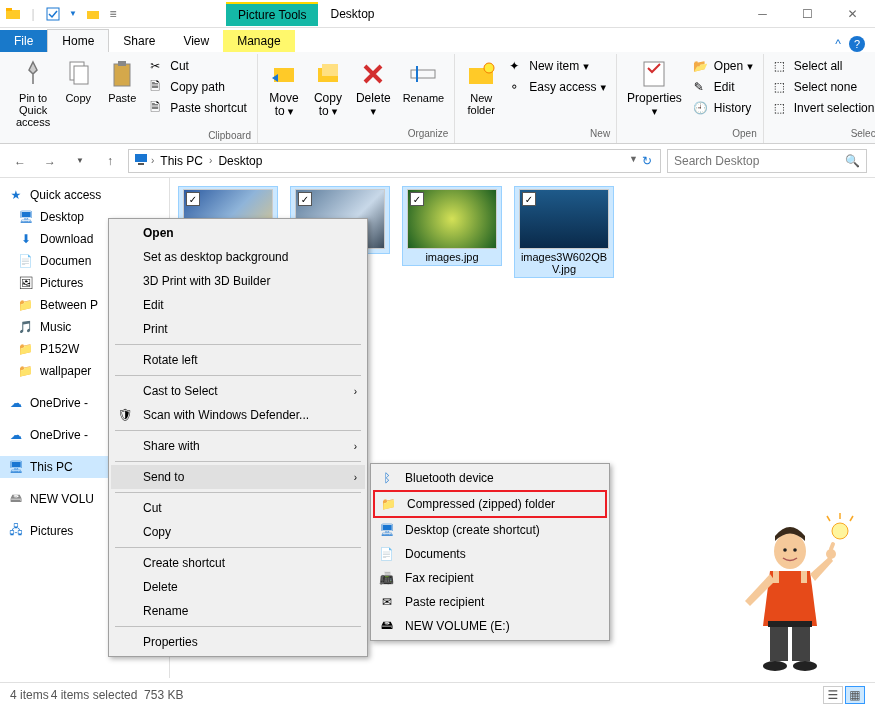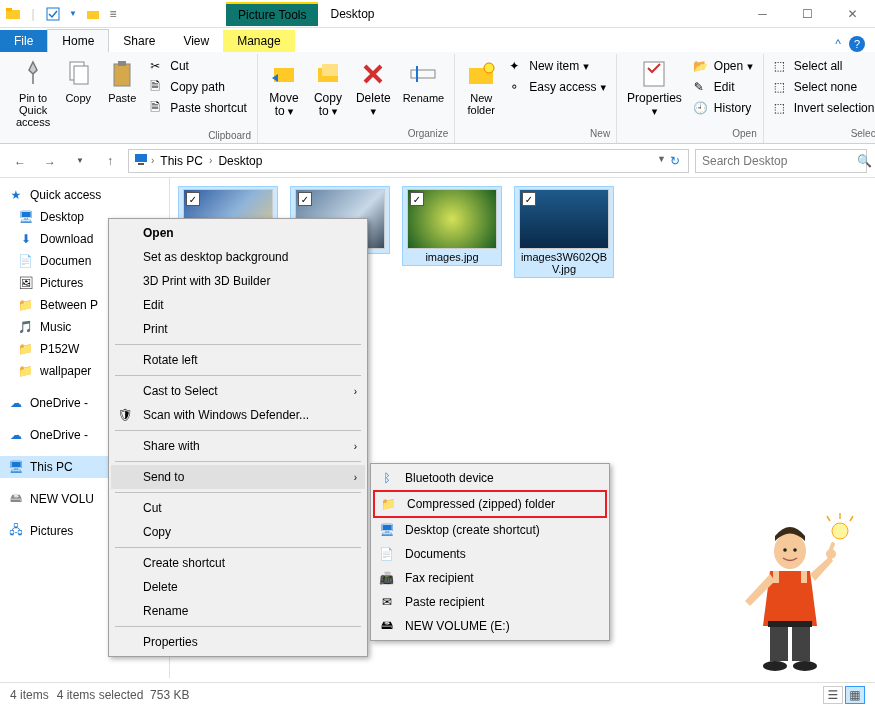--- a/index.html
+++ b/index.html
@@ -2,21 +2,21 @@
 <html><head>
   <meta charset="utf-8">
   <style>
     * { margin: 0; padding: 0; box-sizing: border-box; font-family: 'Segoe UI', Tahoma, sans-serif; font-size: 12px; }
     body { width: 875px; height: 706px; background: #fff; overflow: hidden; position: relative; }
     
     
     .titlebar { height: 28px; background: #fff; display: flex; align-items: center; border-bottom: 1px solid #e0e0e0; }
     .qat { display: flex; gap: 2px; padding: 0 4px; }
     .qat-icon { width: 18px; height: 18px; display: flex; align-items: center; justify-content: center; }
-    .tool-tab { background: #0f766e; padding: 4px 12px; font-size: 11px; margin-left: 100px; border-top: 2px solid #ffd700; }
+    .tool-tab { background: #14b8a6; padding: 4px 12px; font-size: 11px; margin-left: 100px; border-top: 2px solid #ffd700; }
     .window-title { margin-left: 12px; font-size: 12px; }
     .window-controls { margin-left: auto; display: flex; }
     .win-btn { width: 45px; height: 28px; display: flex; align-items: center; justify-content: center; color: #666; cursor: pointer; }
     
     
     .ribbon-tabs { height: 24px; display: flex; align-items: flex-end; background: #fff; padding-left: 0; }
     .ribbon-tab { padding: 4px 14px; font-size: 12px; cursor: pointer; }
     .ribbon-tab.file { background: #1979ca; color: #fff; }
     .ribbon-tab.active { background: #f8f9fa; border: 1px solid #d0d0d0; border-bottom: none; }
     .ribbon-tab.manage { background: #fff86c; }
@@ -34,21 +34,21 @@
     .rb-small { display: flex; align-items: center; gap: 4px; padding: 2px 4px; cursor: pointer; font-size: 11px; white-space: nowrap; }
     .rb-small-icon { width: 16px; height: 16px; display: inline-flex; align-items: center; }
     
     
     .address-bar { height: 34px; display: flex; align-items: center; padding: 0 8px; gap: 6px; border-bottom: 1px solid #e0e0e0; }
     .nav-btn { width: 24px; height: 24px; display: flex; align-items: center; justify-content: center; color: #555; cursor: pointer; }
     .breadcrumb { flex: 1; height: 24px; border: 1px solid #ccc; display: flex; align-items: center; padding: 0 4px; gap: 2px; }
     .bc-item { padding: 0 4px; font-size: 12px; cursor: pointer; }
     .bc-sep { color: #666; font-size: 10px; }
     .bc-refresh { margin-left: auto; display: flex; gap: 4px; padding-right: 4px; }
-    .search-box { width: 172px; height: 24px; border: 1px solid #ccc; display: flex; align-items: center; padding: 0 6px; }
+    .search-box { width: 200px; height: 24px; border: 1px solid #ccc; display: flex; align-items: center; padding: 0 6px; }
     .search-box input { border: none; outline: none; flex: 1; font-size: 12px; color: #888; }
     
     
     .main { display: flex; height: 500px; }
     .sidebar { width: 170px; border-right: 1px solid #e0e0e0; padding: 6px 0; overflow: hidden; }
     .sb-group { margin-bottom: 10px; }
     .sb-item { display: flex; align-items: center; gap: 6px; padding: 3px 4px 3px 18px; font-size: 12px; cursor: pointer; white-space: nowrap; }
     .sb-item.selected { background: #cce8ff; }
     .sb-item.header { padding-left: 8px; }
     .sb-icon { width: 16px; height: 16px; display: inline-flex; align-items: center; justify-content: center; flex-shrink: 0; }
@@ -63,21 +63,21 @@
     
     .context-menu { position: absolute; background: #f0f0f0; border: 1px solid #a0a0a0; box-shadow: 2px 2px 5px rgba(0,0,0,0.3); min-width: 260px; padding: 2px; }
     .cm-item { display: flex; align-items: center; padding: 5px 24px 5px 32px; font-size: 12px; cursor: pointer; position: relative; }
     .cm-item.highlighted { background: #e0e0e0; }
     .cm-icon { position: absolute; left: 6px; width: 16px; height: 16px; display: flex; align-items: center; justify-content: center; }
     .cm-arrow { position: absolute; right: 8px; font-size: 10px; }
     .cm-sep { height: 1px; background: #c0c0c0; margin: 3px 4px; }
     .cm-item.boxed { border: 2px solid #ed1c24; }
     
     
-    .status-bar { position: absolute; bottom: 0; left: 0; right: 0; height: 24px; border-top: 1px solid #e0e0e0; display: flex; align-items: center; padding: 0 10px; gap: 8px; font-size: 11px; color: #555; }
+    .status-bar { position: absolute; bottom: 0; left: 0; right: 0; height: 24px; border-top: 1px solid #e0e0e0; display: flex; align-items: center; padding: 0 10px; gap: 2px; font-size: 11px; color: #555; }
     .status-right { margin-left: auto; display: flex; gap: 2px; }
     .view-btn { width: 20px; height: 18px; border: 1px solid #ccc; display: flex; align-items: center; justify-content: center; }
     .view-btn.active { background: #cce8ff; border-color: #3399ff; }
     
     .cartoon { position: absolute; bottom: 30px; right: 10px; width: 140px; height: 170px; }
   </style>
 </head>
 <body>
 
 <div class="titlebar">

